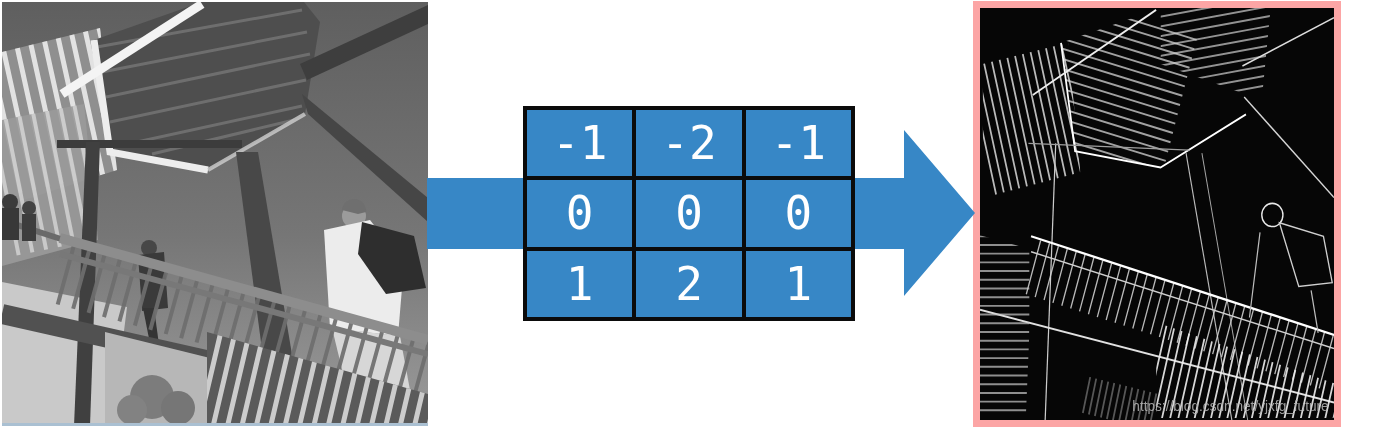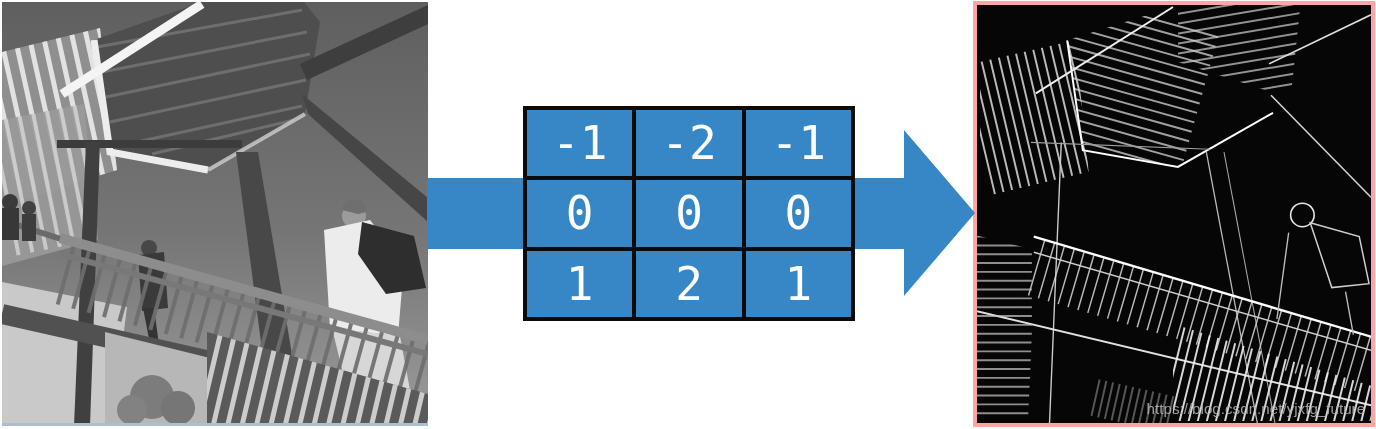--- a/index.html
+++ b/index.html
@@ -23,22 +23,22 @@
     background:var(--kernel-border,#0b0b0b);
   }
   .kernel-cell{
     background:var(--kernel-cell-blue,#3787c6);
     color:var(--kernel-text,#ffffff);
     display:flex;align-items:center;justify-content:center;
     font-family:"DejaVu Sans Mono",monospace;
     font-size:46px;line-height:1;
   }
   .output-image{
-    position:absolute;left:973px;top:1px;width:402px;height:426px;z-index:0;
-    background:#000;border:4px solid #fca5a5;box-sizing:border-box;
+    position:absolute;left:973px;top:1px;width:368px;height:426px;z-index:0;
+    background:#000;border:7px solid #fca5a5;box-sizing:border-box;
   }
   .watermark-text{
     fill:var(--watermark-gray,#b4b4b4);
     font-family:"Liberation Sans",sans-serif;
     font-size:15.5px;opacity:.88;
   }
 </style>
 </head>
 <body>
 

